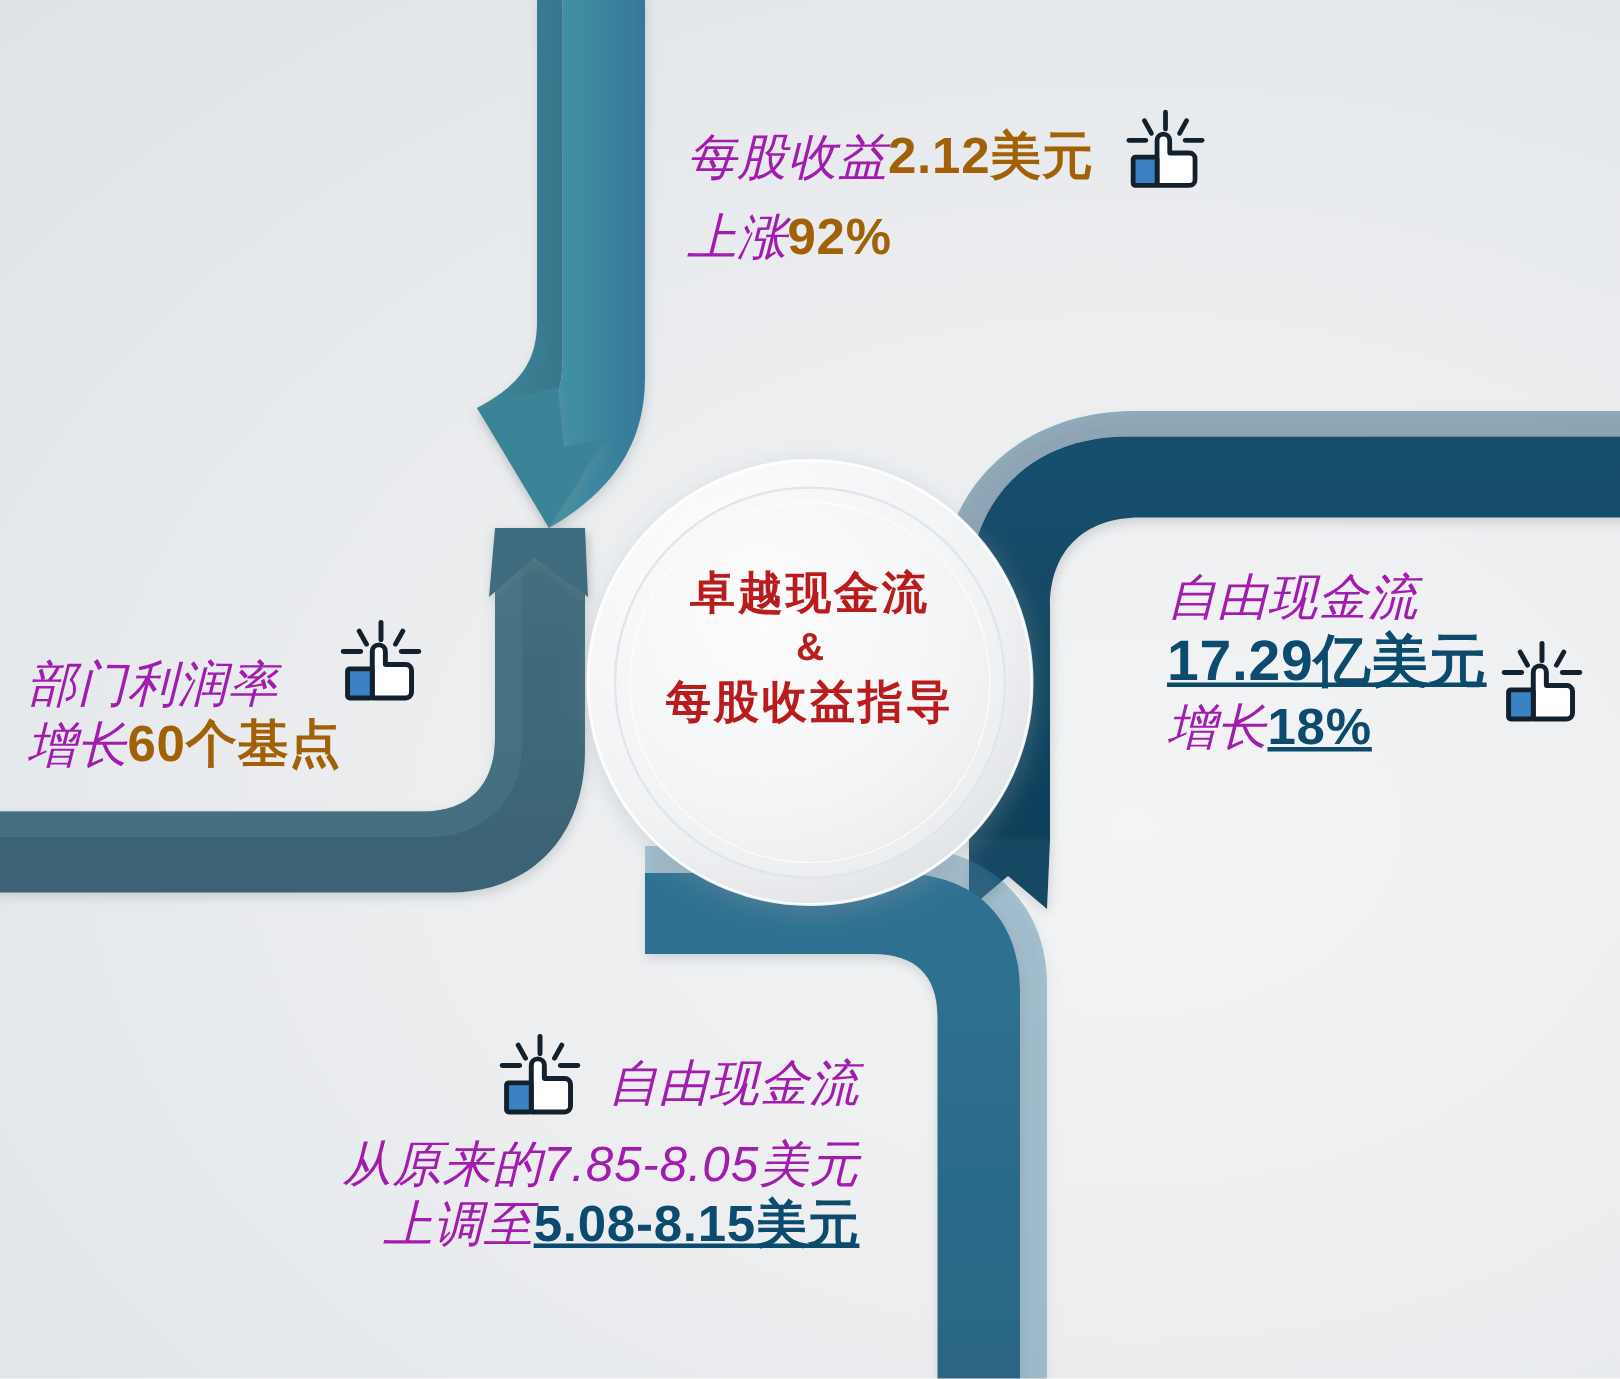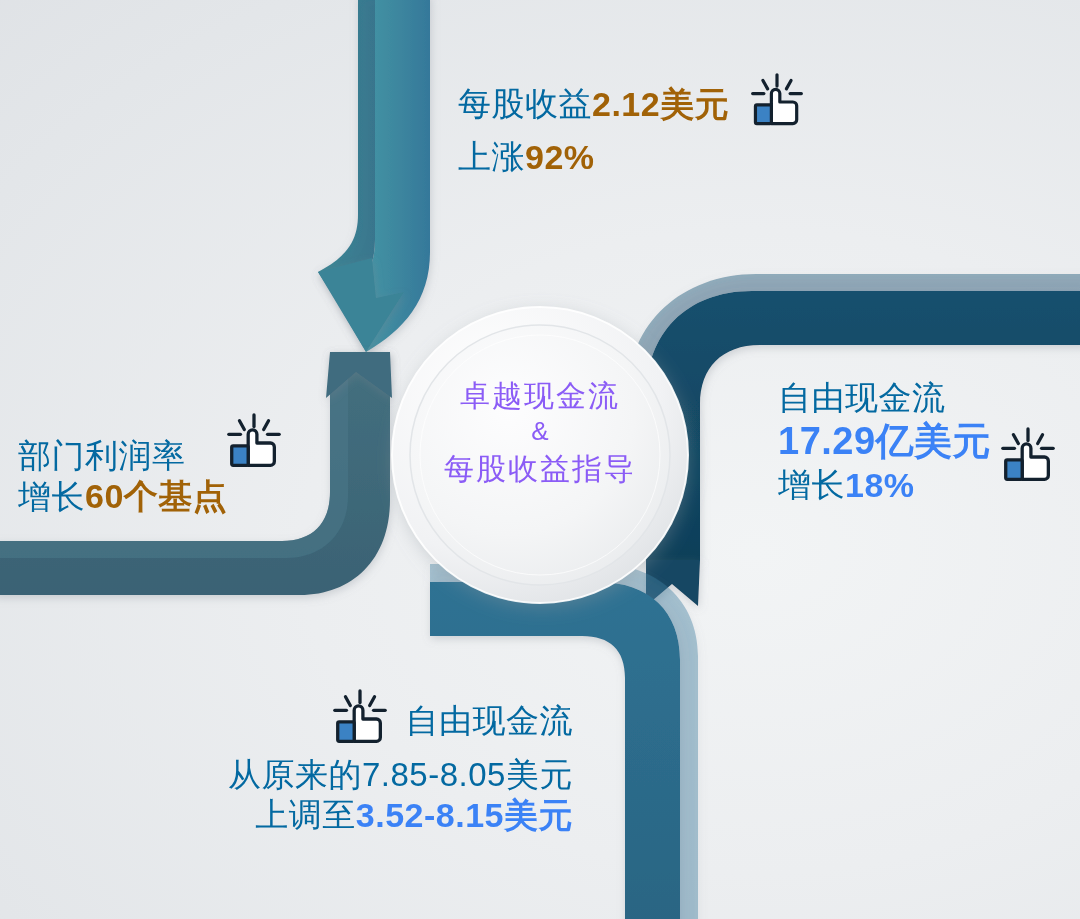--- a/index.html
+++ b/index.html
@@ -9,23 +9,23 @@
     font-family:"Liberation Sans","DejaVu Sans",sans-serif;
     overflow:hidden;position:relative;
     background:
       radial-gradient(120% 100% at 70% 60%, #f2f4f5 0%, #eceef0 35%, #e3e6e9 70%, #dcdfe3 100%);
   }
   #stage{position:absolute;inset:0;}
   #art{position:absolute;left:0;top:0;width:1080px;height:919px;}
 
   .callout{position:absolute;white-space:nowrap;}
   .line{display:flex;align-items:center;line-height:1.22;}
-  .reg{color:#0369a1;font-weight:400;font-size:33px;letter-spacing:.5px;}
+  .reg{color:#a21caf;font-weight:400;font-size:33px;letter-spacing:.5px;font-style:italic;}
   .numT{color:#a16207;font-weight:700;font-size:34px;letter-spacing:.5px;}
-  .numD{color:#3b82f6;font-weight:700;font-size:34px;letter-spacing:.5px;}
+  .numD{color:#0c4a6e;font-weight:700;font-size:34px;letter-spacing:.5px;text-decoration:underline;}
   .big{font-size:38px;}
 
   
   #c-top{left:458px;top:72px;}
   #c-top .line{justify-content:flex-start;}
   #c-top .icon-slot{margin-left:18px;}
 
   
   #c-right{left:778px;top:378px;}
   #c-right .l1{align-items:center;}
@@ -33,21 +33,21 @@
 
   
   #c-left{left:18px;top:436px;}
   #c-left .icon-slot{position:absolute;left:205px;top:-24px;}
 
   
   #c-bottom{left:228px;top:688px;text-align:right;}
   #c-bottom .line{justify-content:flex-end;}
   #c-bottom .icon-slot{margin-right:14px;}
 
-  .tlabel{position:absolute;color:#8b5cf6;font-weight:400;text-align:center;
+  .tlabel{position:absolute;color:#b91c1c;font-weight:700;text-align:center;
           line-height:1.30;letter-spacing:2px;}
   #hub-label{left:345px;top:376px;width:390px;font-size:30px;}
   #hub-amp{font-size:26px;letter-spacing:0;}
   .tu{display:inline-block;vertical-align:middle;}
 </style>
 </head>
 <body>
 
 <div id="stage">
 
@@ -258,17 +258,17 @@
           <rect x="9" y="35" width="17" height="20" rx="1.5" fill="#3b82c4" stroke="#13212e" stroke-width="3.4"></rect>
         </svg>
       </span>
       <span class="reg">自由现金流</span>
     </div>
     <div class="line">
       <span class="reg">从原来的7.85-8.05美元</span>
     </div>
     <div class="line">
       <span class="reg">上调至</span>
-      <span class="numD">3.52-8.15美元</span>
+      <span class="numD">5.08-8.15美元</span>
     </div>
   </div>
 
 </div>
 
 </body></html>

